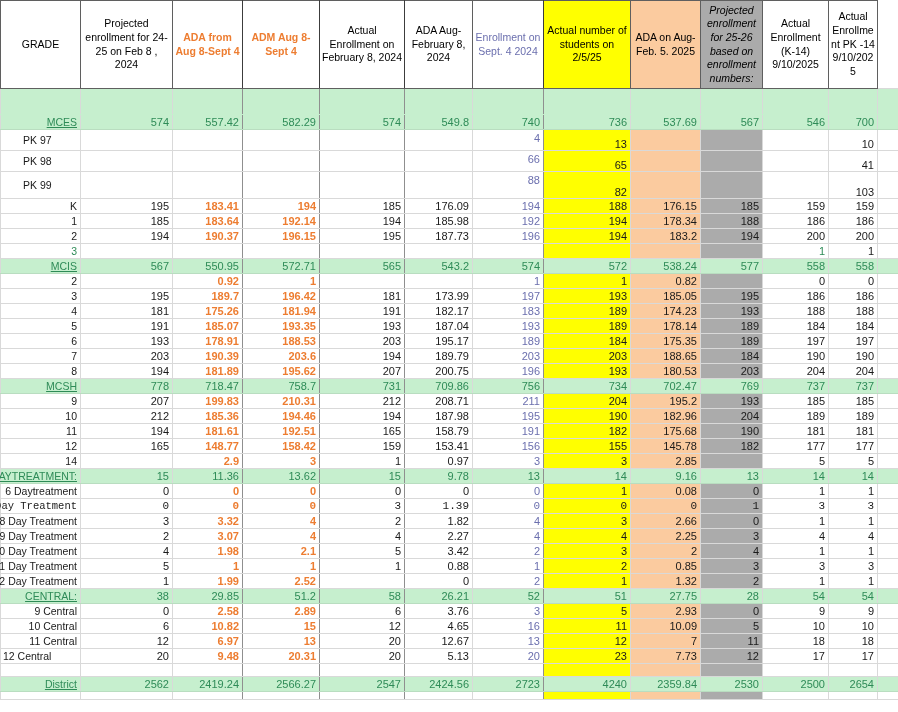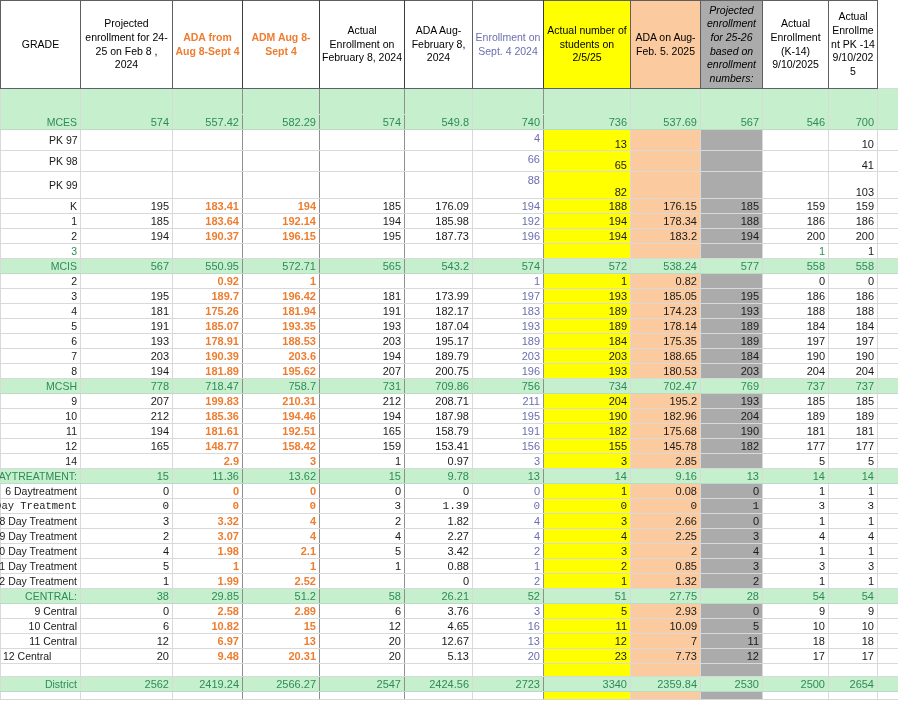--- a/index.html
+++ b/index.html
@@ -43,24 +43,24 @@
     border-top-color:#cfe9d4; border-bottom-color:#b9ddc0;
   }
   tr.r-spacer td { border-bottom-color:var(--green-bg,#C6EFCE); }
 
   
   td.c-label { position:relative; overflow:visible; font-size:10.5px; }
   td.c-label .lab {
     position:absolute; right:3px; top:50%; transform:translateY(-50%);
     white-space:nowrap;
   }
-  tr.r-section td.c-label .lab { color:var(--green-text,#2E8B57); }
+  tr.r-section td.c-label .lab { color:var(--green-text,#2E8B57);text-decoration:underline; }
   td.c-label.lab-green .lab { color:var(--green-text,#2E8B57); }
   tr.al-indent td.c-label { text-align:left; }
-  tr.al-indent td.c-label .lab { position:static; transform:none; display:inline-block; padding-left:22px;margin-left:26px; }
+  tr.al-indent td.c-label .lab { position:static; transform:none; display:inline-block; padding-left:22px; }
   tr.al-left td.c-label { text-align:left; }
   tr.al-left td.c-label .lab { position:static; transform:none; display:inline-block; padding-left:2px; }
 
   
   tr.r-pk td { vertical-align:bottom; }
   tr.r-pk td.b { vertical-align:top; padding-top:2px; }
   tr.r-pk td.c-label { vertical-align:middle; }
 
   td.sliver-cell { border-left:1px solid #D9D9D9; }
 </style>
@@ -726,21 +726,21 @@
         <tr class="r-section" style="height: 15px;">
           <td class="c-label">
             <span class="lab">District</span>
           </td>
           <td>2562</td>
           <td class="boxed">2419.24</td>
           <td class="boxed">2566.27</td>
           <td class="boxed">2547</td>
           <td>2424.56</td>
           <td class="boxed">2723</td>
-          <td>3340</td>
+          <td>4240</td>
           <td>2359.84</td>
           <td>2530</td>
           <td>2500</td>
           <td>2654</td>
           <td class="sliver-cell"></td>
         </tr>
         <tr class="r-blank" style="height: 8px;">
           <td class="c-label">
             <span class="lab"></span>
           </td>

